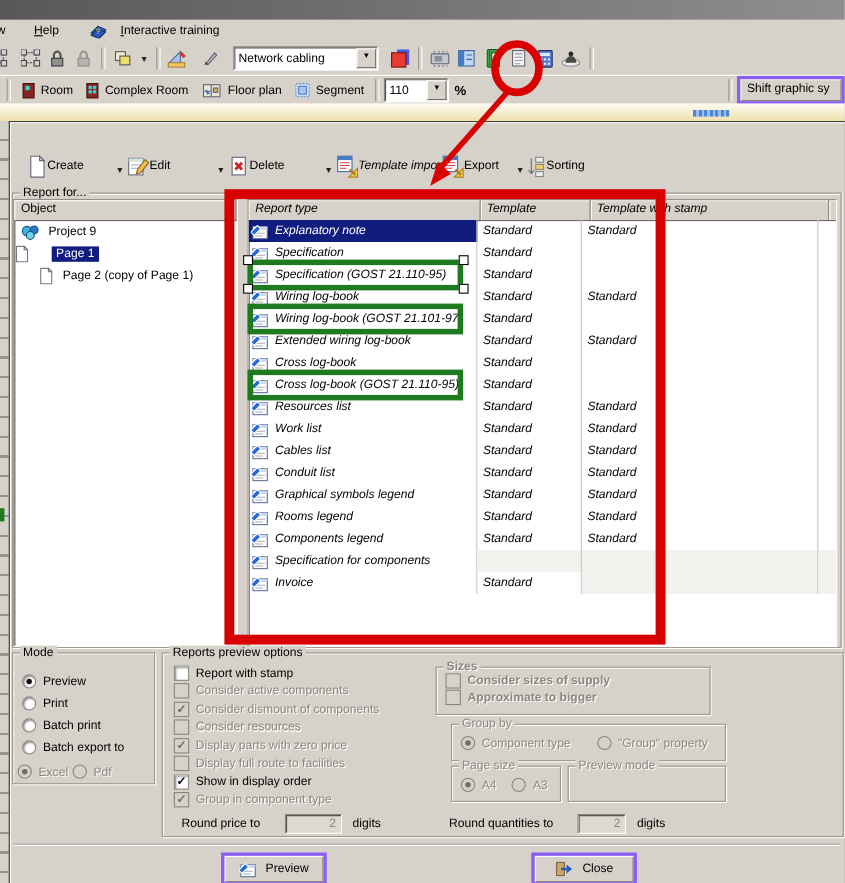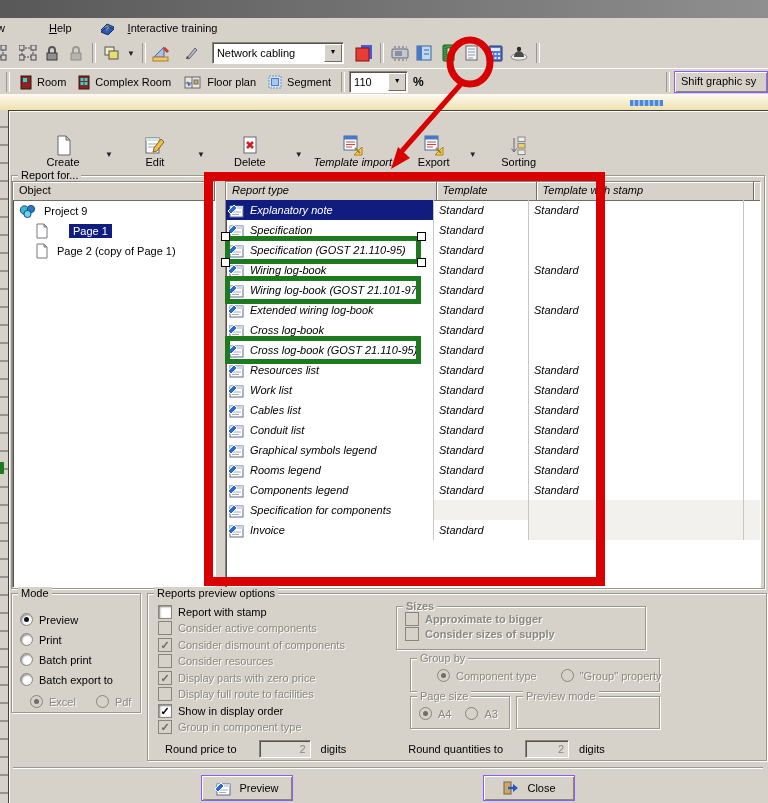--- a/index.html
+++ b/index.html
@@ -2,21 +2,21 @@
 <html><head>
 <meta charset="utf-8">
 <style>
   html,body{margin:0;padding:0;}
   body{width:768px;height:803px;position:relative;overflow:hidden;
        font-family:"Liberation Sans",sans-serif;font-size:11px;color:#000;background:#d6d2ca;}
   .abs{position:absolute;}
   u{text-decoration:underline;}
   
   .raised{background:#d6d2ca;border:1px solid;border-color:#ffffff #6f6d66 #6f6d66 #ffffff;}
-  .btn{background:#d6d2ca;border:1px solid #8b5cf6;box-shadow:inset 1px 1px 0 #fff, inset -1px -1px 0 #87857c;}
+  .btn{background:#d6d2ca;border:3px solid #8b5cf6;box-shadow:inset 1px 1px 0 #fff, inset -1px -1px 0 #87857c;}
   .sunkpanel{background:#fff;border:1px solid;border-color:#87857c #fff #fff #87857c;box-shadow:inset 1px 1px 0 #55534d;}
   .group{border:1px solid #9a9889;box-shadow:inset 1px 1px 0 #fff,1px 1px 0 #fff;}
   .grouplabel{position:absolute;top:-7px;left:6px;background:#d6d2ca;padding:0 3px;line-height:12px;}
   .dis{color:#8a887f;text-shadow:1px 1px 0 #fff;}
   
   #cap{left:0;top:0;width:768px;height:18px;background:linear-gradient(90deg,#585858,#8f8f8f);}
   #menubar{left:0;top:18px;width:768px;height:20px;background:#d6d2ca;display:flex;align-items:center;border-bottom:1px solid #e8e6e0;}
   .menuitem{padding:2px 8px;}
   #toolbar-main{left:0;top:38px;width:768px;height:30px;background:#d6d2ca;display:flex;align-items:center;}
   #toolbar-pages{left:0;top:68px;width:768px;height:26px;background:#d6d2ca;display:flex;align-items:center;border-top:1px solid #fff;}
@@ -34,21 +34,21 @@
   #left-strip{left:0;top:110px;width:8px;height:693px;background:repeating-linear-gradient(180deg,#d6d2ca 0 16px,#97948e 16px 18px);border-right:1px solid #6f6d66;}
   #left-strip-mark{left:0;top:462px;width:4px;height:12px;background:#1e7a1e;}
   
   #dialog{left:8px;top:110px;width:760px;height:693px;background:#d6d2ca;
           border:1px solid #403f3b;box-shadow:inset 1px 1px 0 #fff, inset -1px -1px 0 #87857c;}
   #dlg-title{left:2px;top:2px;width:755px;height:18px;background:linear-gradient(90deg,#6e6e6e,#bdbdbd);
              display:flex;align-items:center;color:#fff;font-weight:bold;padding-left:3px;gap:4px;}
   #winbtns{position:absolute;right:3px;top:2px;display:flex;gap:1px;}
   .winbtn{width:16px;height:13px;font-size:9px;line-height:11px;text-align:center;color:#000;font-weight:bold;}
   #dlg-toolbar{left:2px;top:22px;width:755px;height:38px;display:flex;align-items:flex-start;padding-left:12px;}
-  .tbtn{display:flex;flex-direction:column;align-items:center;justify-content:flex-end;height:36px;}
+  .tbtn{display:flex;flex-direction:row;align-items:center;justify-content:flex-start;height:36px;}
   .tbtn .ticon{height:21px;display:flex;align-items:flex-end;}
   .tbtn .tlabel{line-height:13px;white-space:nowrap;}
   .tarrow{font-size:8px;color:#222;align-self:center;padding:0 2px;margin-top:4px;}
   
   #tree{left:3px;top:70px;width:202px;height:405px;}
   .hdrcell{background:#d6d2ca;border-right:1px solid #6f6d66;border-bottom:1px solid #6f6d66;
            box-shadow:inset 1px 1px 0 #fff;padding-left:6px;height:18px;line-height:17px;}
   .treeitem{height:20px;display:flex;align-items:center;gap:4px;white-space:nowrap;}
   .treelabel{padding:1px 4px;}
   .sel{background:#111d7e;color:#fff;}
@@ -85,21 +85,21 @@
   #redsvg{position:absolute;left:0;top:0;width:768px;height:803px;z-index:51;pointer-events:none;}
   svg{display:block;}
 </style>
 </head>
 <body>
 
 <div class="abs" id="cap"></div>
 
 <div class="abs" id="menubar">
   <span class="menuitem" style="padding-left:0;margin-left:-3px;">w</span>
-  <span class="menuitem" style="margin-left:28px;"><u>H</u>elp</span>
+  <span class="menuitem" style="margin-left:10px;"><u>H</u>elp</span>
   <span class="ticonbtn" style="margin-left:16px;">
       <svg width="17" height="14">
         <polygon points="2,9 8,3 15,6 9,12" fill="#4a7ae0" stroke="#123462"></polygon>
         <polygon points="2,11 8,5 15,8 9,14" fill="#2a56b8" stroke="#123462"></polygon>
         <text x="6" y="10" font-size="7" fill="#ffe14a">?</text>
       </svg>
     </span>
   <span class="menuitem"><u>I</u>nteractive training</span>
 </div>
 
@@ -369,21 +369,21 @@
         <div class="treeitem" style="padding-left: 6px;">
           <span>
             <svg width="17" height="15">
               <circle cx="5.5" cy="6" r="4.2" fill="#38b8d8" stroke="#1a4a7a"></circle>
               <circle cx="12" cy="5" r="3.6" fill="#2878c8" stroke="#1a4a7a"></circle>
               <circle cx="8.5" cy="10" r="3.6" fill="#6ad4ec" stroke="#1a4a7a"></circle>
             </svg>
           </span>
           <span class="treelabel">Project 9</span>
         </div>
-        <div class="treeitem" style="padding-left: 22px; gap: 20px;">
+        <div class="treeitem" style=" gap: 20px;">
           <span>
             <svg width="14" height="16">
               <path d="M2 1 h7 l3 3 v11 H2 z" fill="#fff" stroke="#778"></path>
               <path d="M9 1 l3 3 H9 z" fill="#dcdcdc" stroke="#778"></path>
             </svg>
           </span>
           <span class="treelabel sel">Page 1</span>
         </div>
         <div class="treeitem" style="padding-left: 22px;">
           <span>
@@ -712,21 +712,21 @@
         </div>
         <div class="opt" style="margin: 7px 0px;">
           <span class="rad"></span>
           <span class="olabel">Batch print</span>
         </div>
         <div class="opt" style="margin: 7px 0px;">
           <span class="rad"></span>
           <span class="olabel">Batch export to</span>
         </div>
       </div>
-    <div id="mode-sub" style="display:flex;gap:20px;padding-left:18px;margin-top:-2px;">
+    <div id="mode-sub" style="display:flex;gap:4px;padding-left:4px;margin-top:-2px;">
         <div class="opt od">
           <span class="rad">
             <span class="dot"></span>
           </span>
           <span class="olabel">Excel</span>
         </div>
         <div class="opt od">
           <span class="rad"></span>
           <span class="olabel">Pdf</span>
         </div>
@@ -776,32 +776,32 @@
           </span>
           <span class="olabel">Group in component type</span>
         </div>
       </div>
 
     <div class="abs group" style="left:248px;top:12px;width:248px;height:42px;font-weight:bold;">
       <span class="grouplabel dis">Sizes</span>
       <div id="sizes-list" style="padding:4px 0 0 8px;">
           <div class="opt od" style="margin: 1px 0px;">
             <span class="cbx"></span>
-            <span class="olabel">Approximate to bigger</span>
+            <span class="olabel">Consider sizes of supply</span>
           </div>
           <div class="opt od" style="margin: 1px 0px;">
             <span class="cbx"></span>
-            <span class="olabel">Consider sizes of supply</span>
+            <span class="olabel">Approximate to bigger</span>
           </div>
         </div>
     </div>
 
     <div class="abs group" style="left:262px;top:64px;width:248px;height:32px;">
       <span class="grouplabel dis">Group by</span>
-      <div id="groupby-list" style="display:flex;gap:24px;padding:6px 0 0 8px;margin-left:18px;">
+      <div id="groupby-list" style="display:flex;gap:24px;padding:6px 0 0 8px;">
           <div class="opt od">
             <span class="rad">
               <span class="dot"></span>
             </span>
             <span class="olabel">Component type</span>
           </div>
           <div class="opt od">
             <span class="rad"></span>
             <span class="olabel">"Group" property</span>
           </div>

